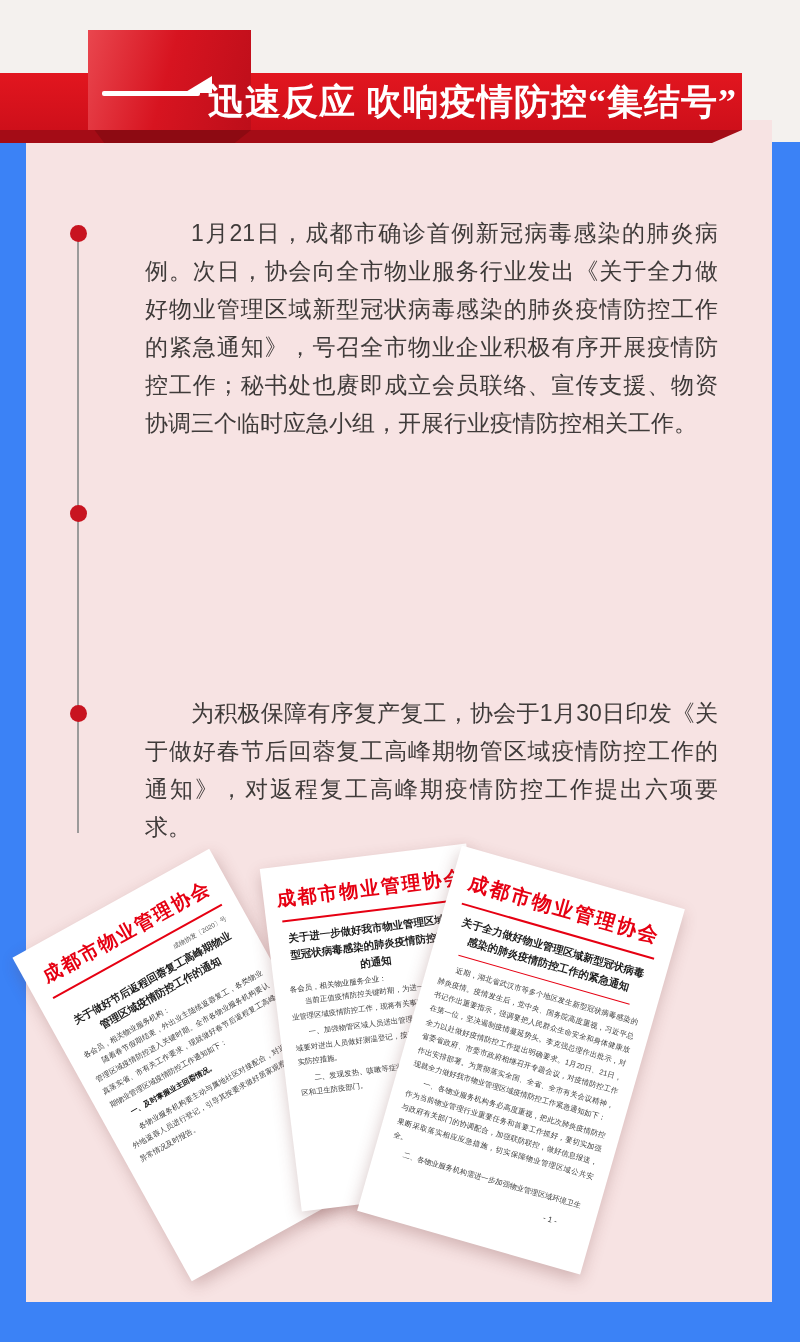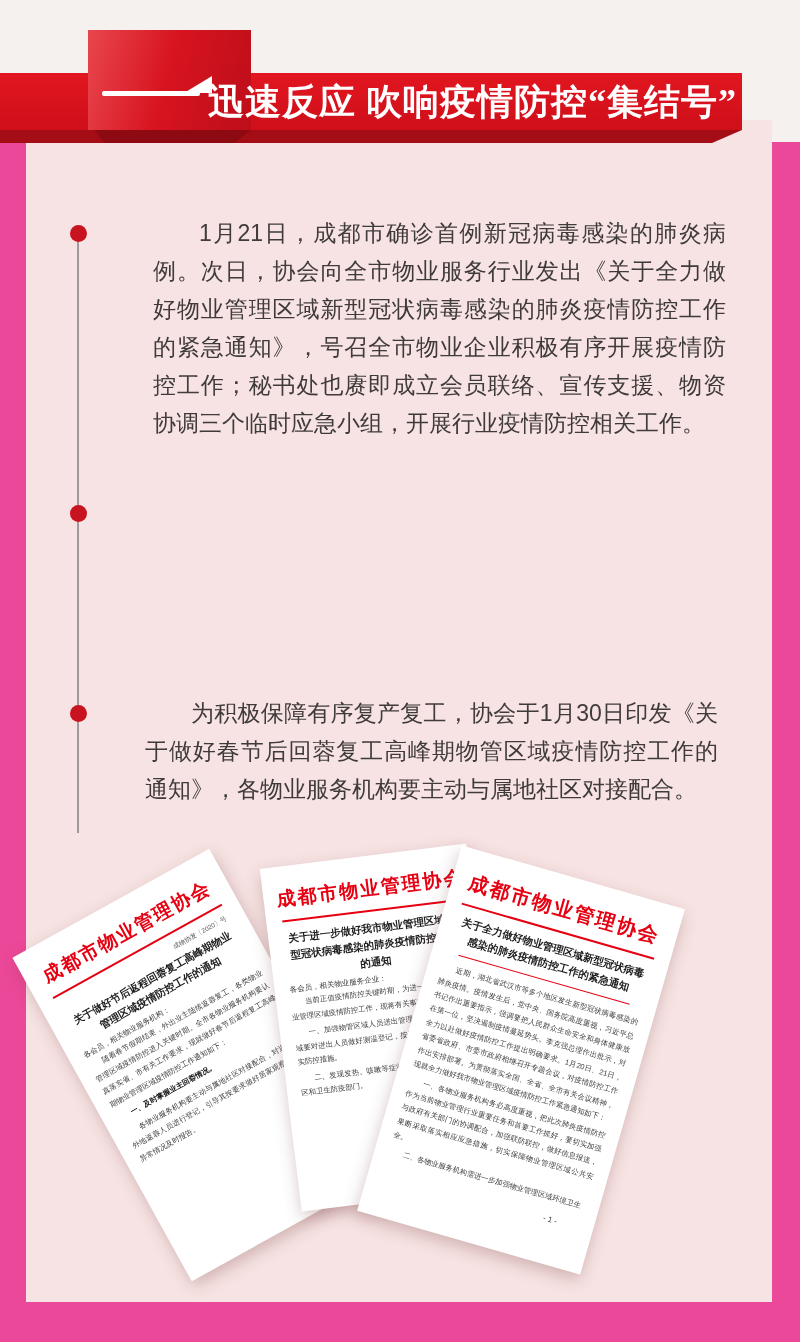--- a/index.html
+++ b/index.html
@@ -5,21 +5,21 @@
   html,body{margin:0;padding:0;}
   body{
     font-family:"Liberation Sans", sans-serif;
     background:#fdfaf5;
   }
   .page{
     position:relative;
     width:800px;
     height:1342px;
     overflow:hidden;
-    background:#ec4899;
+    background:#3b82f6;
   }
   
   .top-strip{
     position:absolute; left:0; top:0; width:800px; height:142px;
     background:#f4f1ee;
   }
   
   .pink-panel{
     position:absolute; left:26px; top:120px; width:746px; height:1182px;
     background:#f7e3e3;
@@ -69,21 +69,21 @@
   .tl-bullet{
     position:absolute; left:70px; width:17px; height:17px; border-radius:50%;
     background:#c81420;
   }
   .b1{top:225px;} .b2{top:505px;} .b3{top:705px;}
   .tl-text{
     position:absolute; left:145px; width:573px;
     font-size:23px; line-height:38px; color:#3f3b3a;
     text-align:justify; text-indent:2em; margin:0;
   }
-  .t1{top:214px;margin-left:8px;} .t2{top:494px;} .t3{top:694px;}
+  .t1{top:214px;} .t2{top:494px;} .t3{top:694px;}
 
   
   .paper{
     position:absolute; background:#ffffff; overflow:hidden;
     box-shadow:0 6px 16px rgba(110,55,55,.28);
     padding:14px 13px; box-sizing:border-box;
   }
   .paper-left{  left:88px;  top:880px; width:225px; height:370px; transform:rotate(-29deg); z-index:1;}
   .paper-mid{   left:280px; top:855px; width:208px; height:345px; transform:rotate(-7deg);  z-index:2;}
   .paper-right{ left:405px; top:870px; width:232px; height:380px; transform:rotate(16deg);  z-index:3;}
@@ -127,21 +127,21 @@
   <div class="one-stroke"></div>
   <div class="one-tip"></div>
   <div class="banner-title">迅速反应  吹响疫情防控“集结号”</div>
 
   <div class="tl-line"></div>
   <div class="tl-bullet b1"></div>
   <div class="tl-bullet b2"></div>
   <div class="tl-bullet b3"></div>
 
   <p class="tl-text t1">1月21日，成都市确诊首例新冠病毒感染的肺炎病例。次日，协会向全市物业服务行业发出《关于全力做好物业管理区域新型冠状病毒感染的肺炎疫情防控工作的紧急通知》，号召全市物业企业积极有序开展疫情防控工作；秘书处也赓即成立会员联络、宣传支援、物资协调三个临时应急小组，开展行业疫情防控相关工作。</p>
-  <p class="tl-text t3">为积极保障有序复产复工，协会于1月30日印发《关于做好春节后回蓉复工高峰期物管区域疫情防控工作的通知》，各物业服务机构要主动与属地社区对接配合。</p>
+  <p class="tl-text t3">为积极保障有序复产复工，协会于1月30日印发《关于做好春节后回蓉复工高峰期物管区域疫情防控工作的通知》，对返程复工高峰期疫情防控工作提出六项要求。</p>
 
   <div class="paper paper-left">
     <div class="letterhead lh-md">成都市物业管理协会</div>
     <div class="red-rule"></div>
     <div class="doc-number">成物协发〔2020〕号</div>
     <div class="doc-title">关于做好节后返程回蓉复工高峰期物业管理区域疫情防控工作的通知</div>
     <div class="salutation">各会员，相关物业服务机构：</div>
     <div class="doc-body">
       <p>随着春节假期结束，外出业主陆续返蓉复工，各类物业管理区域疫情防控进入关键时期。全市各物业服务机构要认真落实省、市有关工作要求，现就做好春节后返程复工高峰期物业管理区域疫情防控工作通知如下：</p>
       <p class="bold">一、及时掌握业主回蓉情况。</p>

